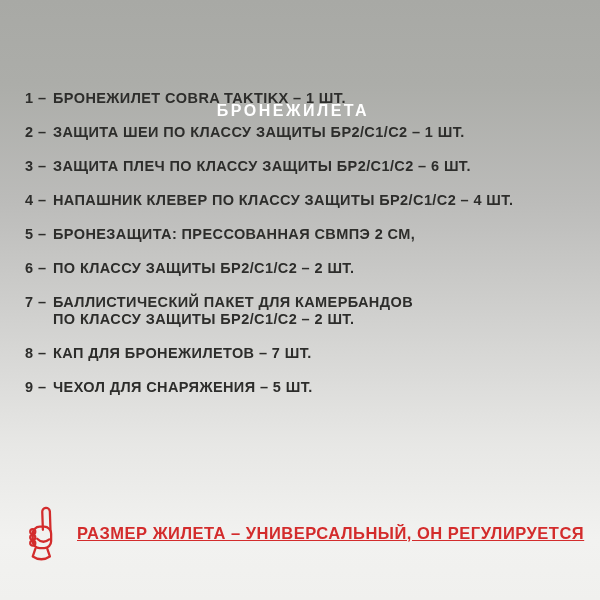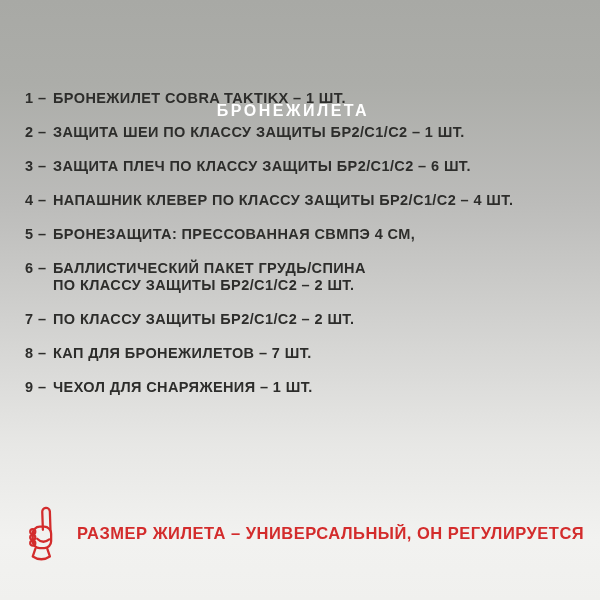--- a/index.html
+++ b/index.html
@@ -80,20 +80,21 @@
     gap: 17px;
   }
   .hand { width: 38px; height: 60px; flex: 0 0 38px; }
   .hand svg { width: 100%; height: 100%; display: block; }
   .note-text {
     color: #d32c2c;
     font-size: 16.5px;
     line-height: 20px;
     letter-spacing: 0.5px;
     white-space: nowrap;
+    text-decoration: underline;
   }
 </style>
 </head>
 <body>
 
 <div class="page">
 
 
   <h2 class="page-subtitle">БРОНЕЖИЛЕТА</h2>
 
@@ -122,47 +123,47 @@
     <div class="item">
       <span class="prefix">4 –</span>
       <span class="txt">
         <span class="item-line">НАПАШНИК КЛЕВЕР ПО КЛАССУ ЗАЩИТЫ БР2/С1/С2 – 4 ШТ.</span>
 
       </span>
     </div>
     <div class="item">
       <span class="prefix">5 –</span>
       <span class="txt">
-        <span class="item-line">БРОНЕЗАЩИТА: ПРЕССОВАННАЯ СВМПЭ 4 СМ,</span>
+        <span class="item-line">БРОНЕЗАЩИТА: ПРЕССОВАННАЯ СВМПЭ 2 СМ,</span>
       </span>
     </div>
     <div class="item">
       <span class="prefix">6 –</span>
       <span class="txt">
-        <span class="item-line">БАЛЛИСТИЧЕСКИЙ ПАКЕТ ГРУДЬ/СПИНА</span>
         <span class="item-line">ПО КЛАССУ ЗАЩИТЫ БР2/С1/С2 – 2 ШТ.</span>
       </span>
     </div>
     <div class="item">
       <span class="prefix">7 –</span>
       <span class="txt">
+        <span class="item-line">БАЛЛИСТИЧЕСКИЙ ПАКЕТ ДЛЯ КАМЕРБАНДОВ</span>
         <span class="item-line">ПО КЛАССУ ЗАЩИТЫ БР2/С1/С2 – 2 ШТ.</span>
       </span>
     </div>
     <div class="item">
       <span class="prefix">8 –</span>
       <span class="txt">
         <span class="item-line">КАП ДЛЯ БРОНЕЖИЛЕТОВ – 7 ШТ.</span>
 
       </span>
     </div>
     <div class="item">
       <span class="prefix">9 –</span>
       <span class="txt">
-        <span class="item-line">ЧЕХОЛ ДЛЯ СНАРЯЖЕНИЯ – 1 ШТ.</span>
+        <span class="item-line">ЧЕХОЛ ДЛЯ СНАРЯЖЕНИЯ – 5 ШТ.</span>
 
       </span>
     </div>
   </main>
 
   <footer class="note">
     <span class="hand">
       <svg viewBox="0 0 60 92" fill="none" stroke="#d32c2c" stroke-width="3.6" stroke-linecap="round" stroke-linejoin="round" xmlns="http://www.w3.org/2000/svg">
 
         <path d="M33,41 L32,13 a6,6 0 0 1 12,-1 L45,42"></path>

